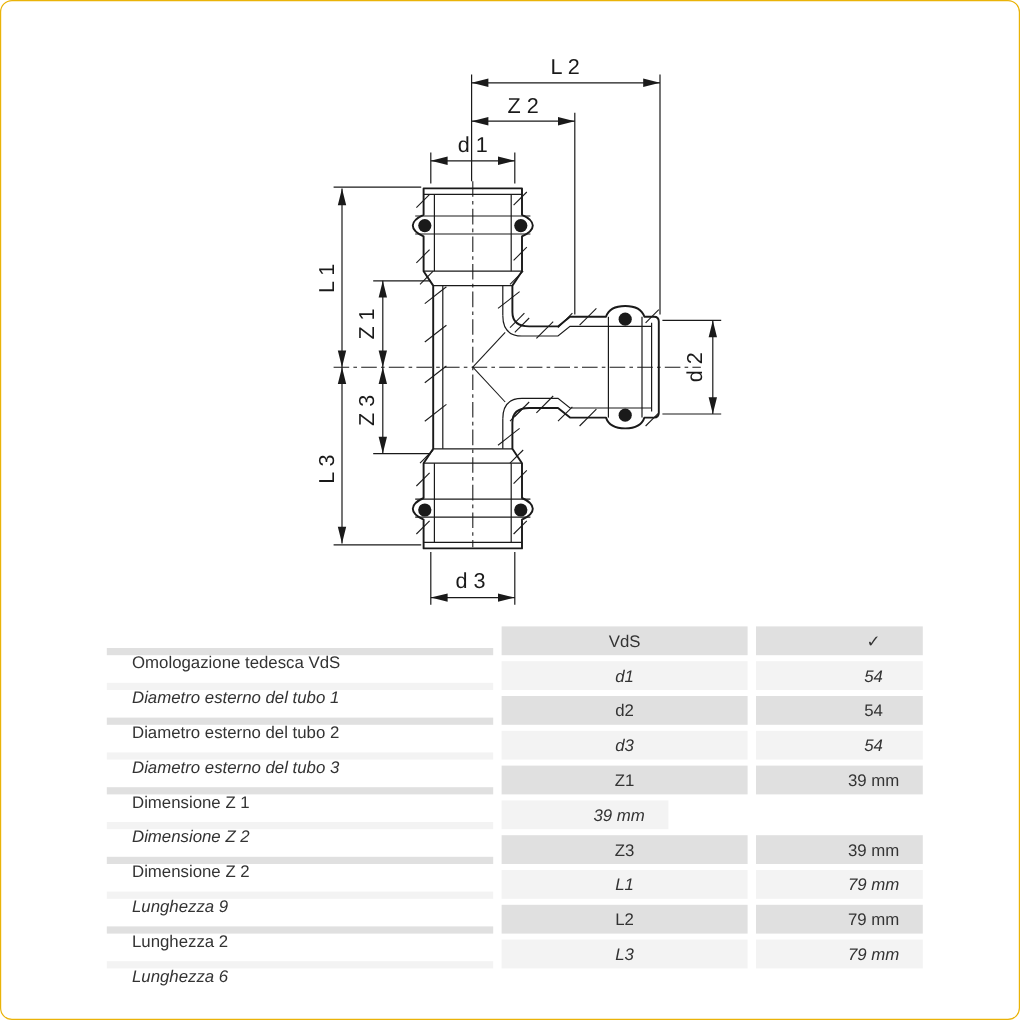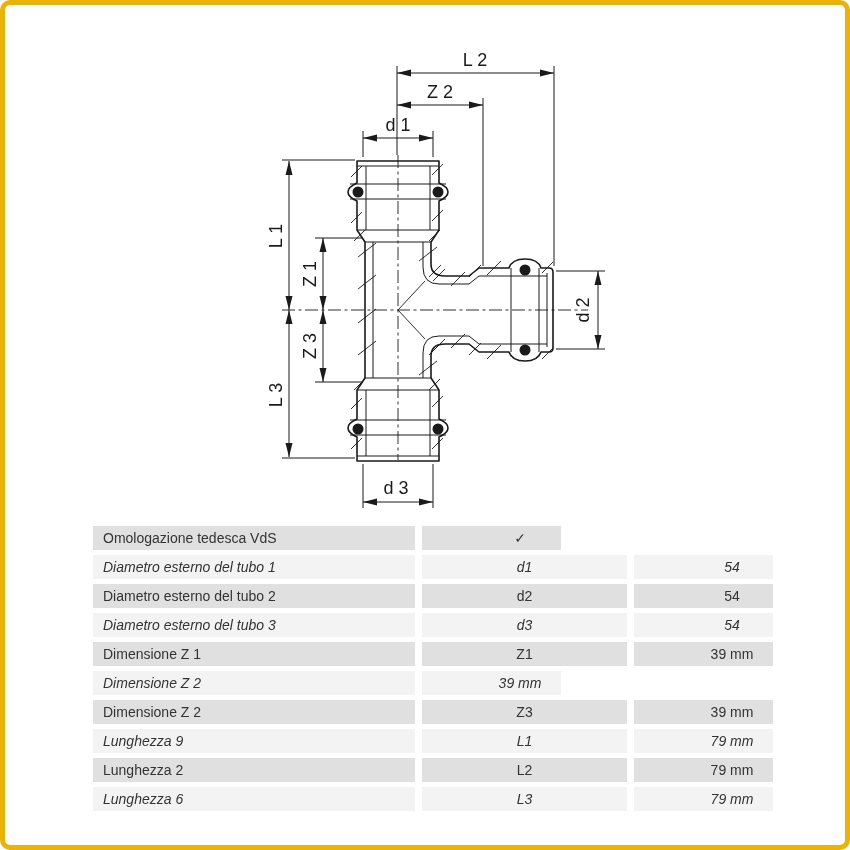--- a/index.html
+++ b/index.html
@@ -1,20 +1,20 @@
 <!DOCTYPE html>
 <html style="--row-dark: #e0e0e0; --row-light: #f3f3f3; --line: #1a1a1a; --text: #333333; --page-bg: #ffffff;"><head>
 <meta charset="utf-8">
 <style>
   html,body{margin:0;padding:0;background:#fff;}
   .frame{
     position:relative;
     width:850px;height:850px;
     background:var(--page-bg,#fff);
-    border:5px solid #eab308;
+    border:1px solid #eab308;
     border-radius:10px;
     box-sizing:border-box;
     overflow:hidden;
     font-family:"Liberation Sans", sans-serif;
   }
   svg text{
     font-family:"Liberation Sans", sans-serif;
     font-size:18px;
     fill:var(--line,#1a1a1a);
   }
@@ -34,21 +34,21 @@
     width:680px;
   }
   .trow{
     display:flex;
     height:24px;
     margin-bottom:5px;
     font-size:14px;
     color:var(--text,#333);
     line-height:24px;
   }
-  .trow .c1{width:322px;padding-left:10px;box-sizing:border-box;}
+  .trow .c1{width:322px;padding-left:21px;box-sizing:border-box;margin-top:18px;}
   .trow .c2{width:205px;margin-left:7px;text-align:center;}
   .trow .c3{width:139px;margin-left:7px;padding-left:57px;box-sizing:border-box;text-align:center;}
   .trow.dark  .c1,.trow.dark  .c2,.trow.dark  .c3{background:var(--row-dark,#e0e0e0);}
   .trow.light .c1,.trow.light .c2,.trow.light .c3{background:var(--row-light,#f3f3f3);font-style:italic;}
 </style>
 </head>
 <body>
 
 <div class="frame">
 
@@ -221,20 +221,21 @@
       <text x="277" y="390" text-anchor="middle" transform="rotate(-90 277 390)">L 3</text>
       <text x="391" y="489" text-anchor="middle">d 3</text>
       <text x="584" y="305" text-anchor="middle" transform="rotate(-90 584 305)">d 2</text>
     </g>
   </svg>
 
   
   <div class="spec-table">
       <div class="trow dark">
         <div class="c1">Omologazione tedesca VdS</div>
+        <div class="c2">VdS</div>
         <div class="c3">✓</div>
       </div>
       <div class="trow light">
         <div class="c1">Diametro esterno del tubo 1</div>
         <div class="c2">d1</div>
         <div class="c3">54</div>
       </div>
       <div class="trow dark">
         <div class="c1">Diametro esterno del tubo 2</div>
         <div class="c2">d2</div>

